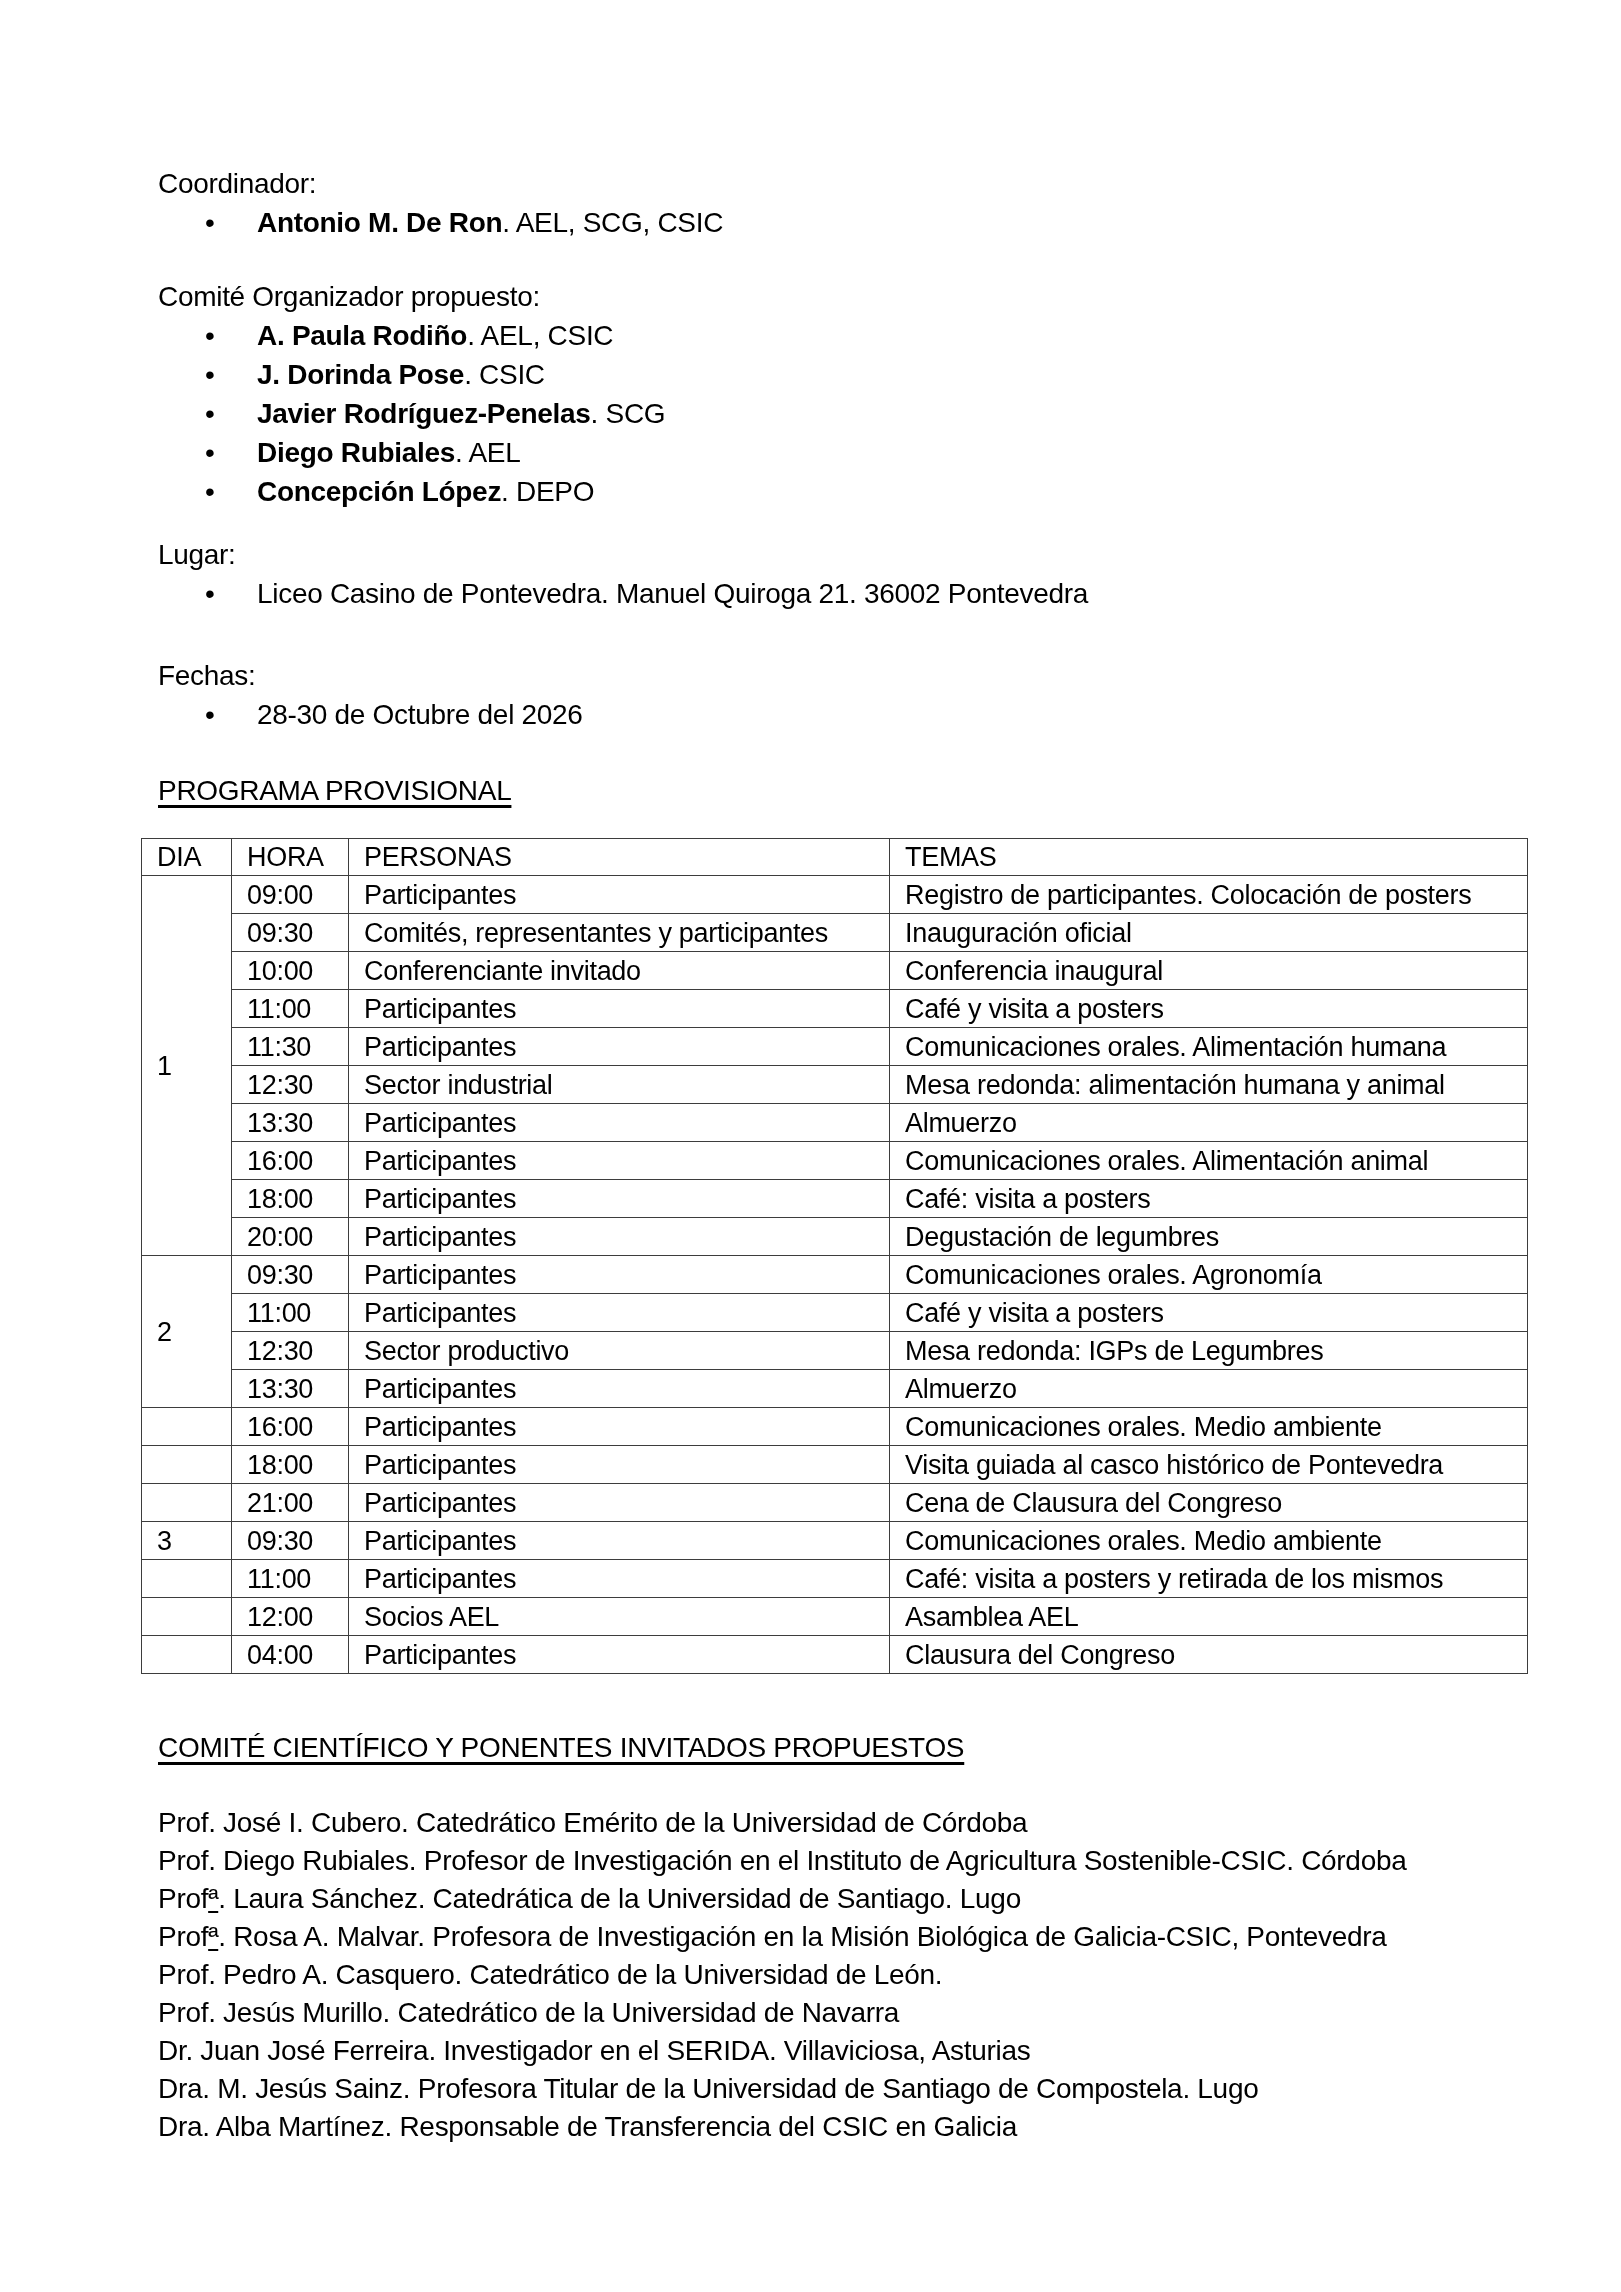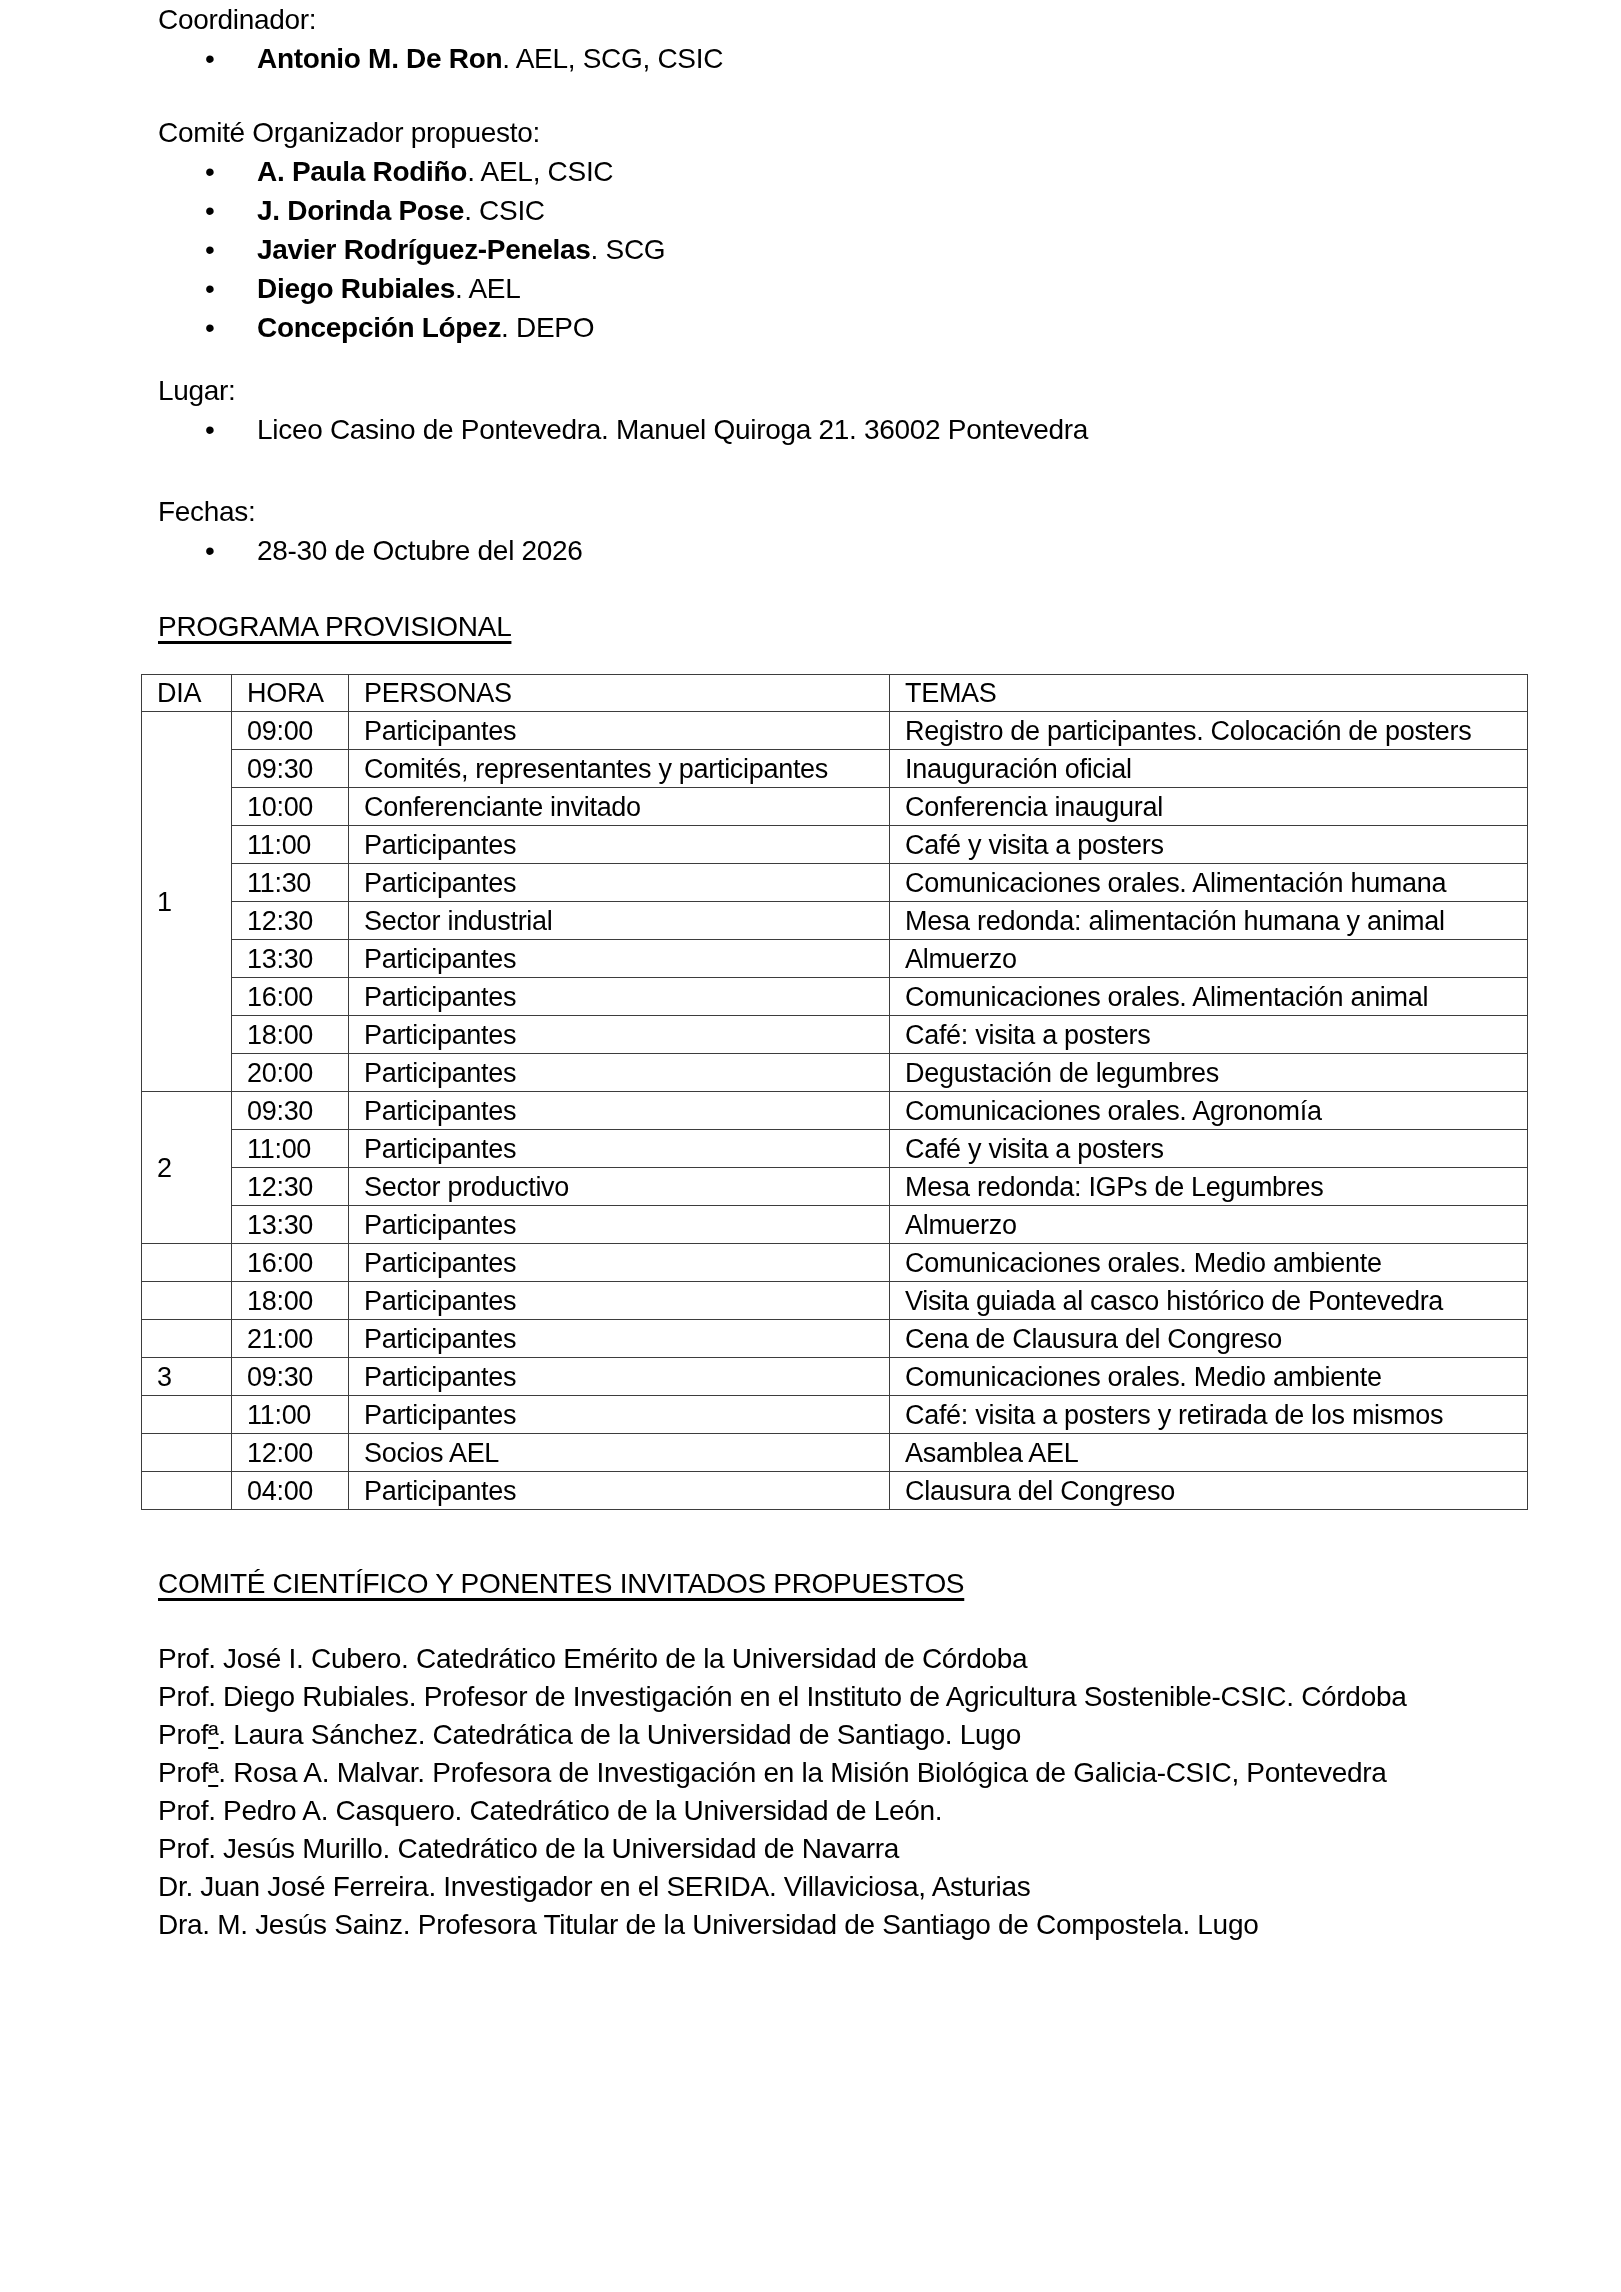--- a/index.html
+++ b/index.html
@@ -7,20 +7,21 @@
   body {
     background:#ffffff;
     font-family:"Liberation Sans","DejaVu Sans",sans-serif;
     color:#000;
   }
   .page {
     position:relative;
     width:1621px; height:2293px;
     background:#ffffff;
     overflow:hidden;
+    padding-top:164px;
   }
   .label {
     margin-left:158px;
     font-size:28px; line-height:39px; letter-spacing:-0.3px;
     white-space:nowrap;
   }
   ul.blist {
     list-style:none;
     margin-left:158px;
   }
@@ -258,16 +259,17 @@
 
   <div class="committee" id="committee-list">
       <div class="member">Prof. José I. Cubero. Catedrático Emérito de la Universidad de Córdoba</div>
       <div class="member">Prof. Diego Rubiales. Profesor de Investigación en el Instituto de Agricultura Sostenible-CSIC. Córdoba</div>
       <div class="member">Prof<span class="ord">ª</span>. Laura Sánchez. Catedrática de la Universidad de Santiago. Lugo</div>
       <div class="member">Prof<span class="ord">ª</span>. Rosa A. Malvar. Profesora de Investigación en la Misión Biológica de Galicia-CSIC, Pontevedra</div>
       <div class="member">Prof. Pedro A. Casquero. Catedrático de la Universidad de León.</div>
       <div class="member">Prof. Jesús Murillo. Catedrático de la Universidad de Navarra</div>
       <div class="member">Dr. Juan José Ferreira. Investigador en el SERIDA. Villaviciosa, Asturias</div>
       <div class="member">Dra. M. Jesús Sainz. Profesora Titular de la Universidad de Santiago de Compostela. Lugo</div>
+      <div class="member">Dra. Alba Martínez. Responsable de Transferencia del CSIC en Galicia</div>
     </div>
 
 </div>
 
 
 </body></html>

